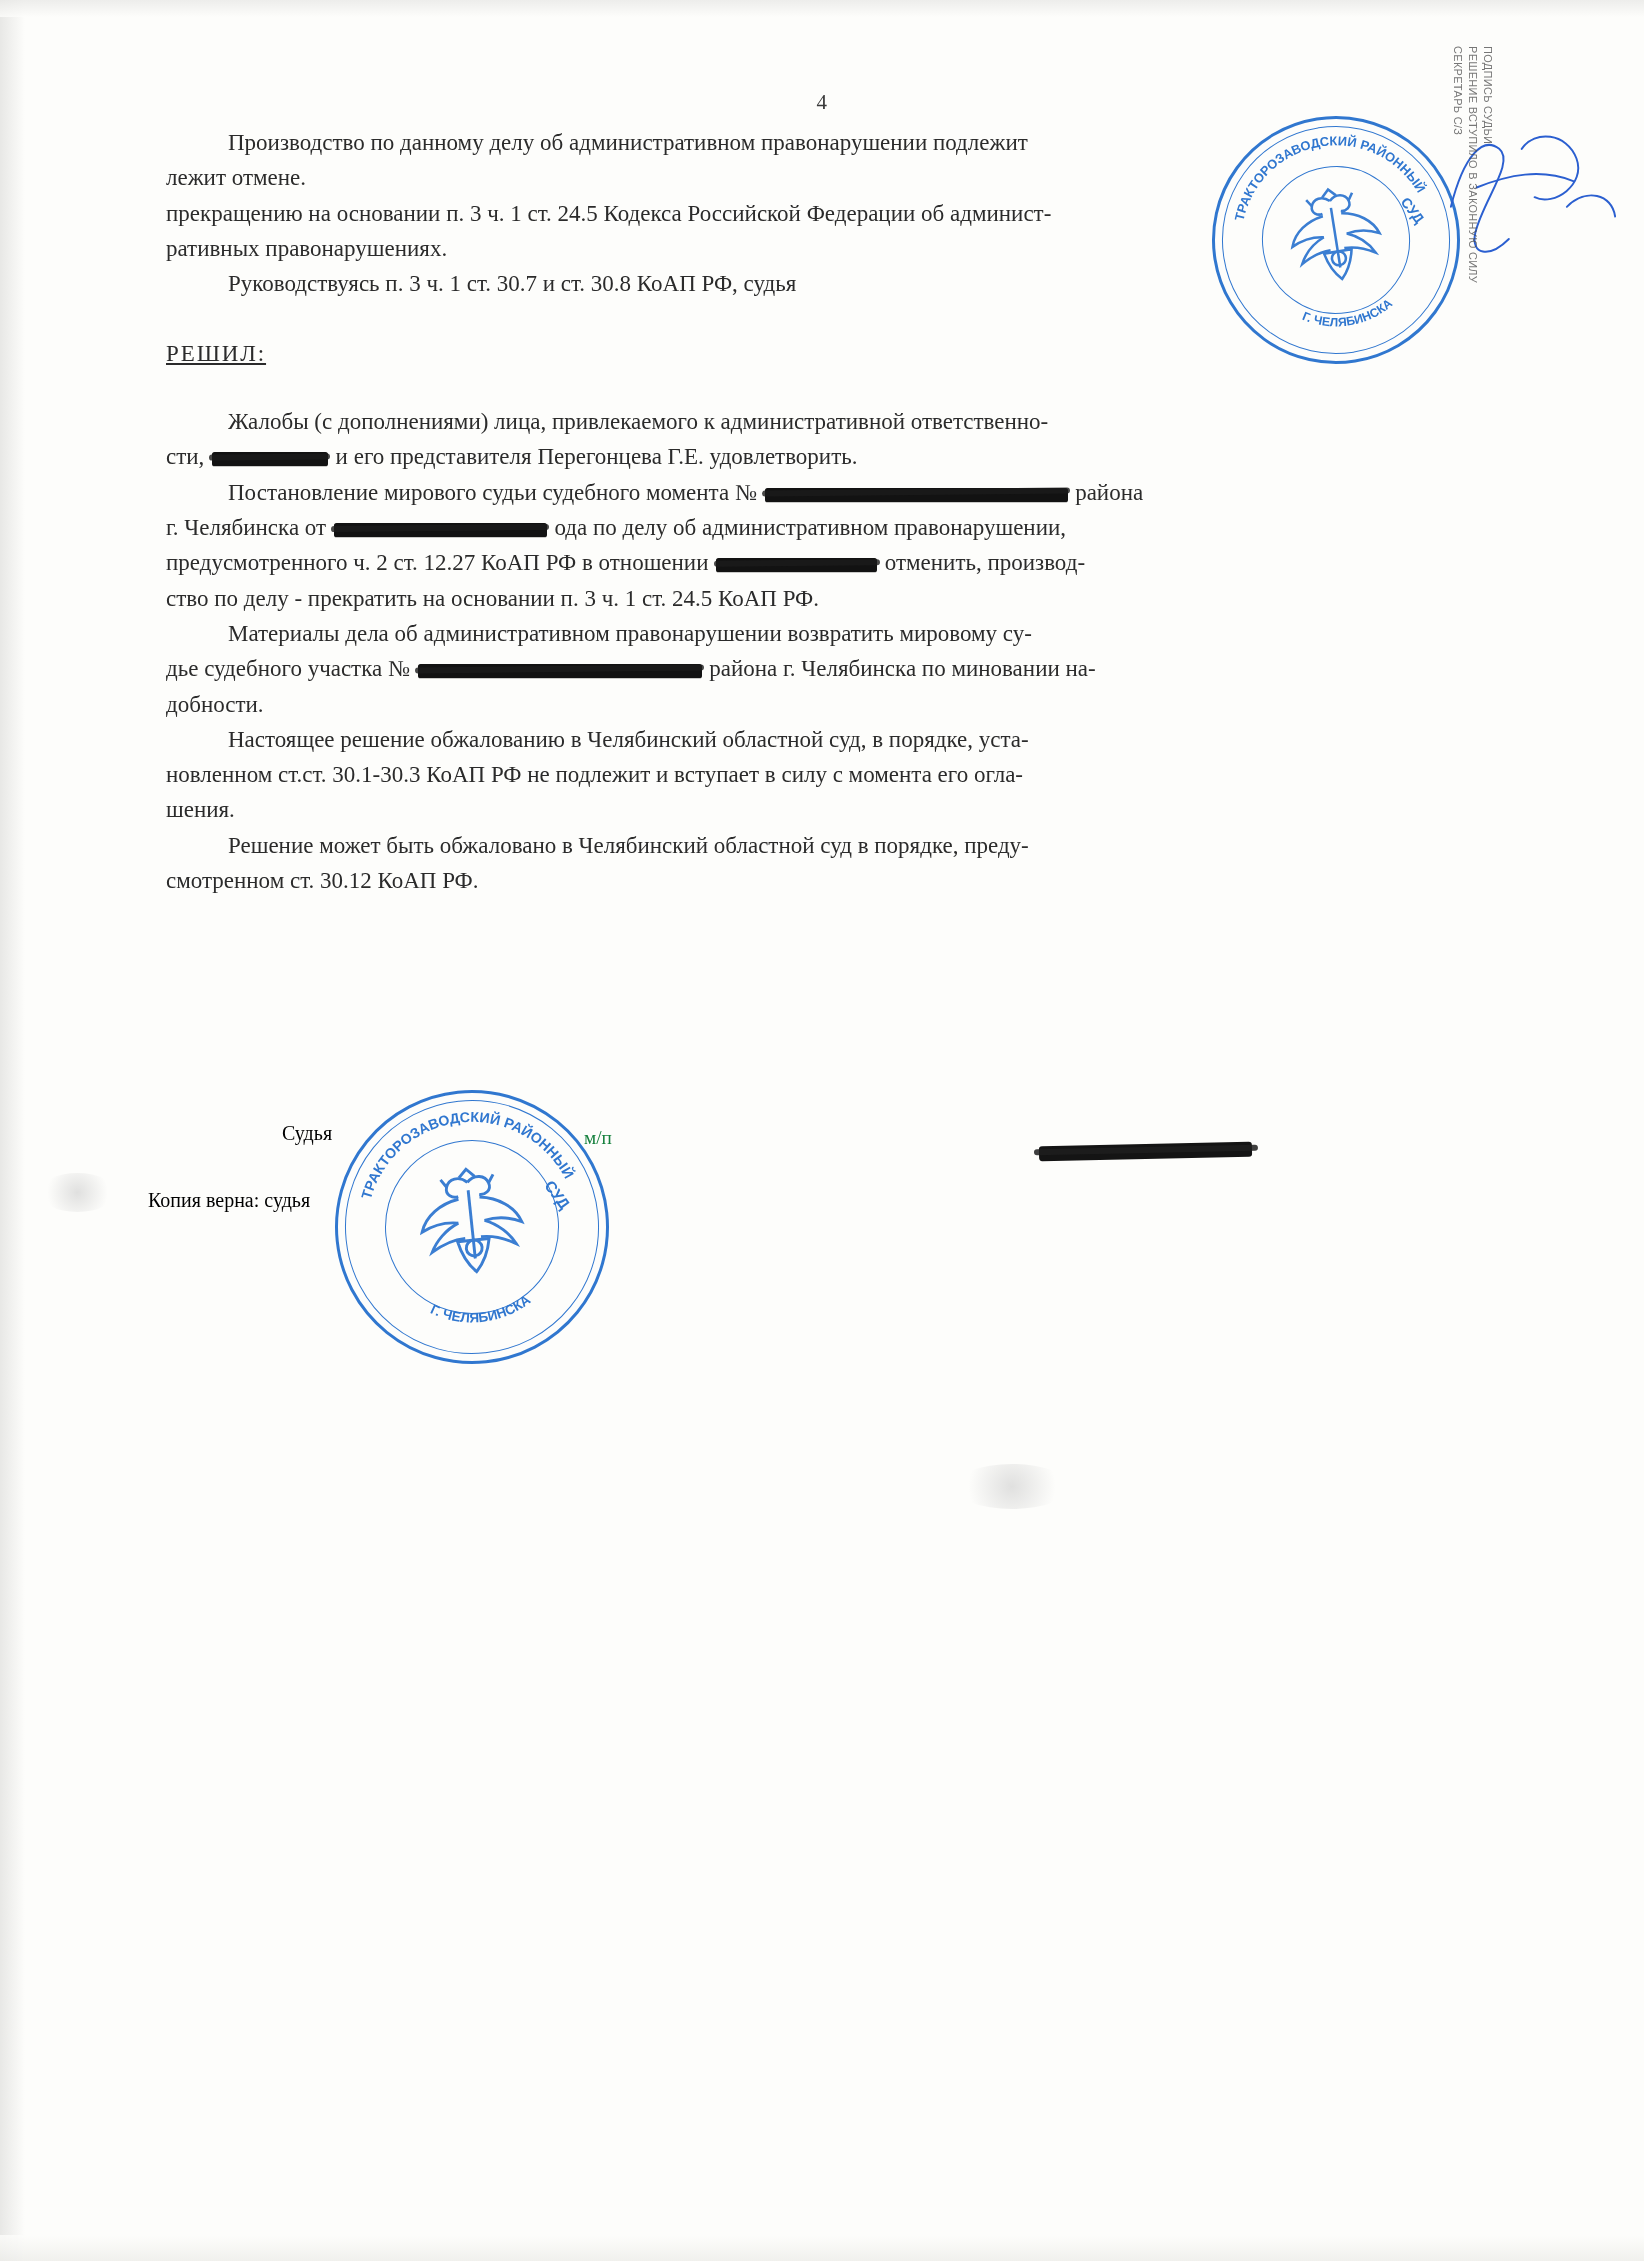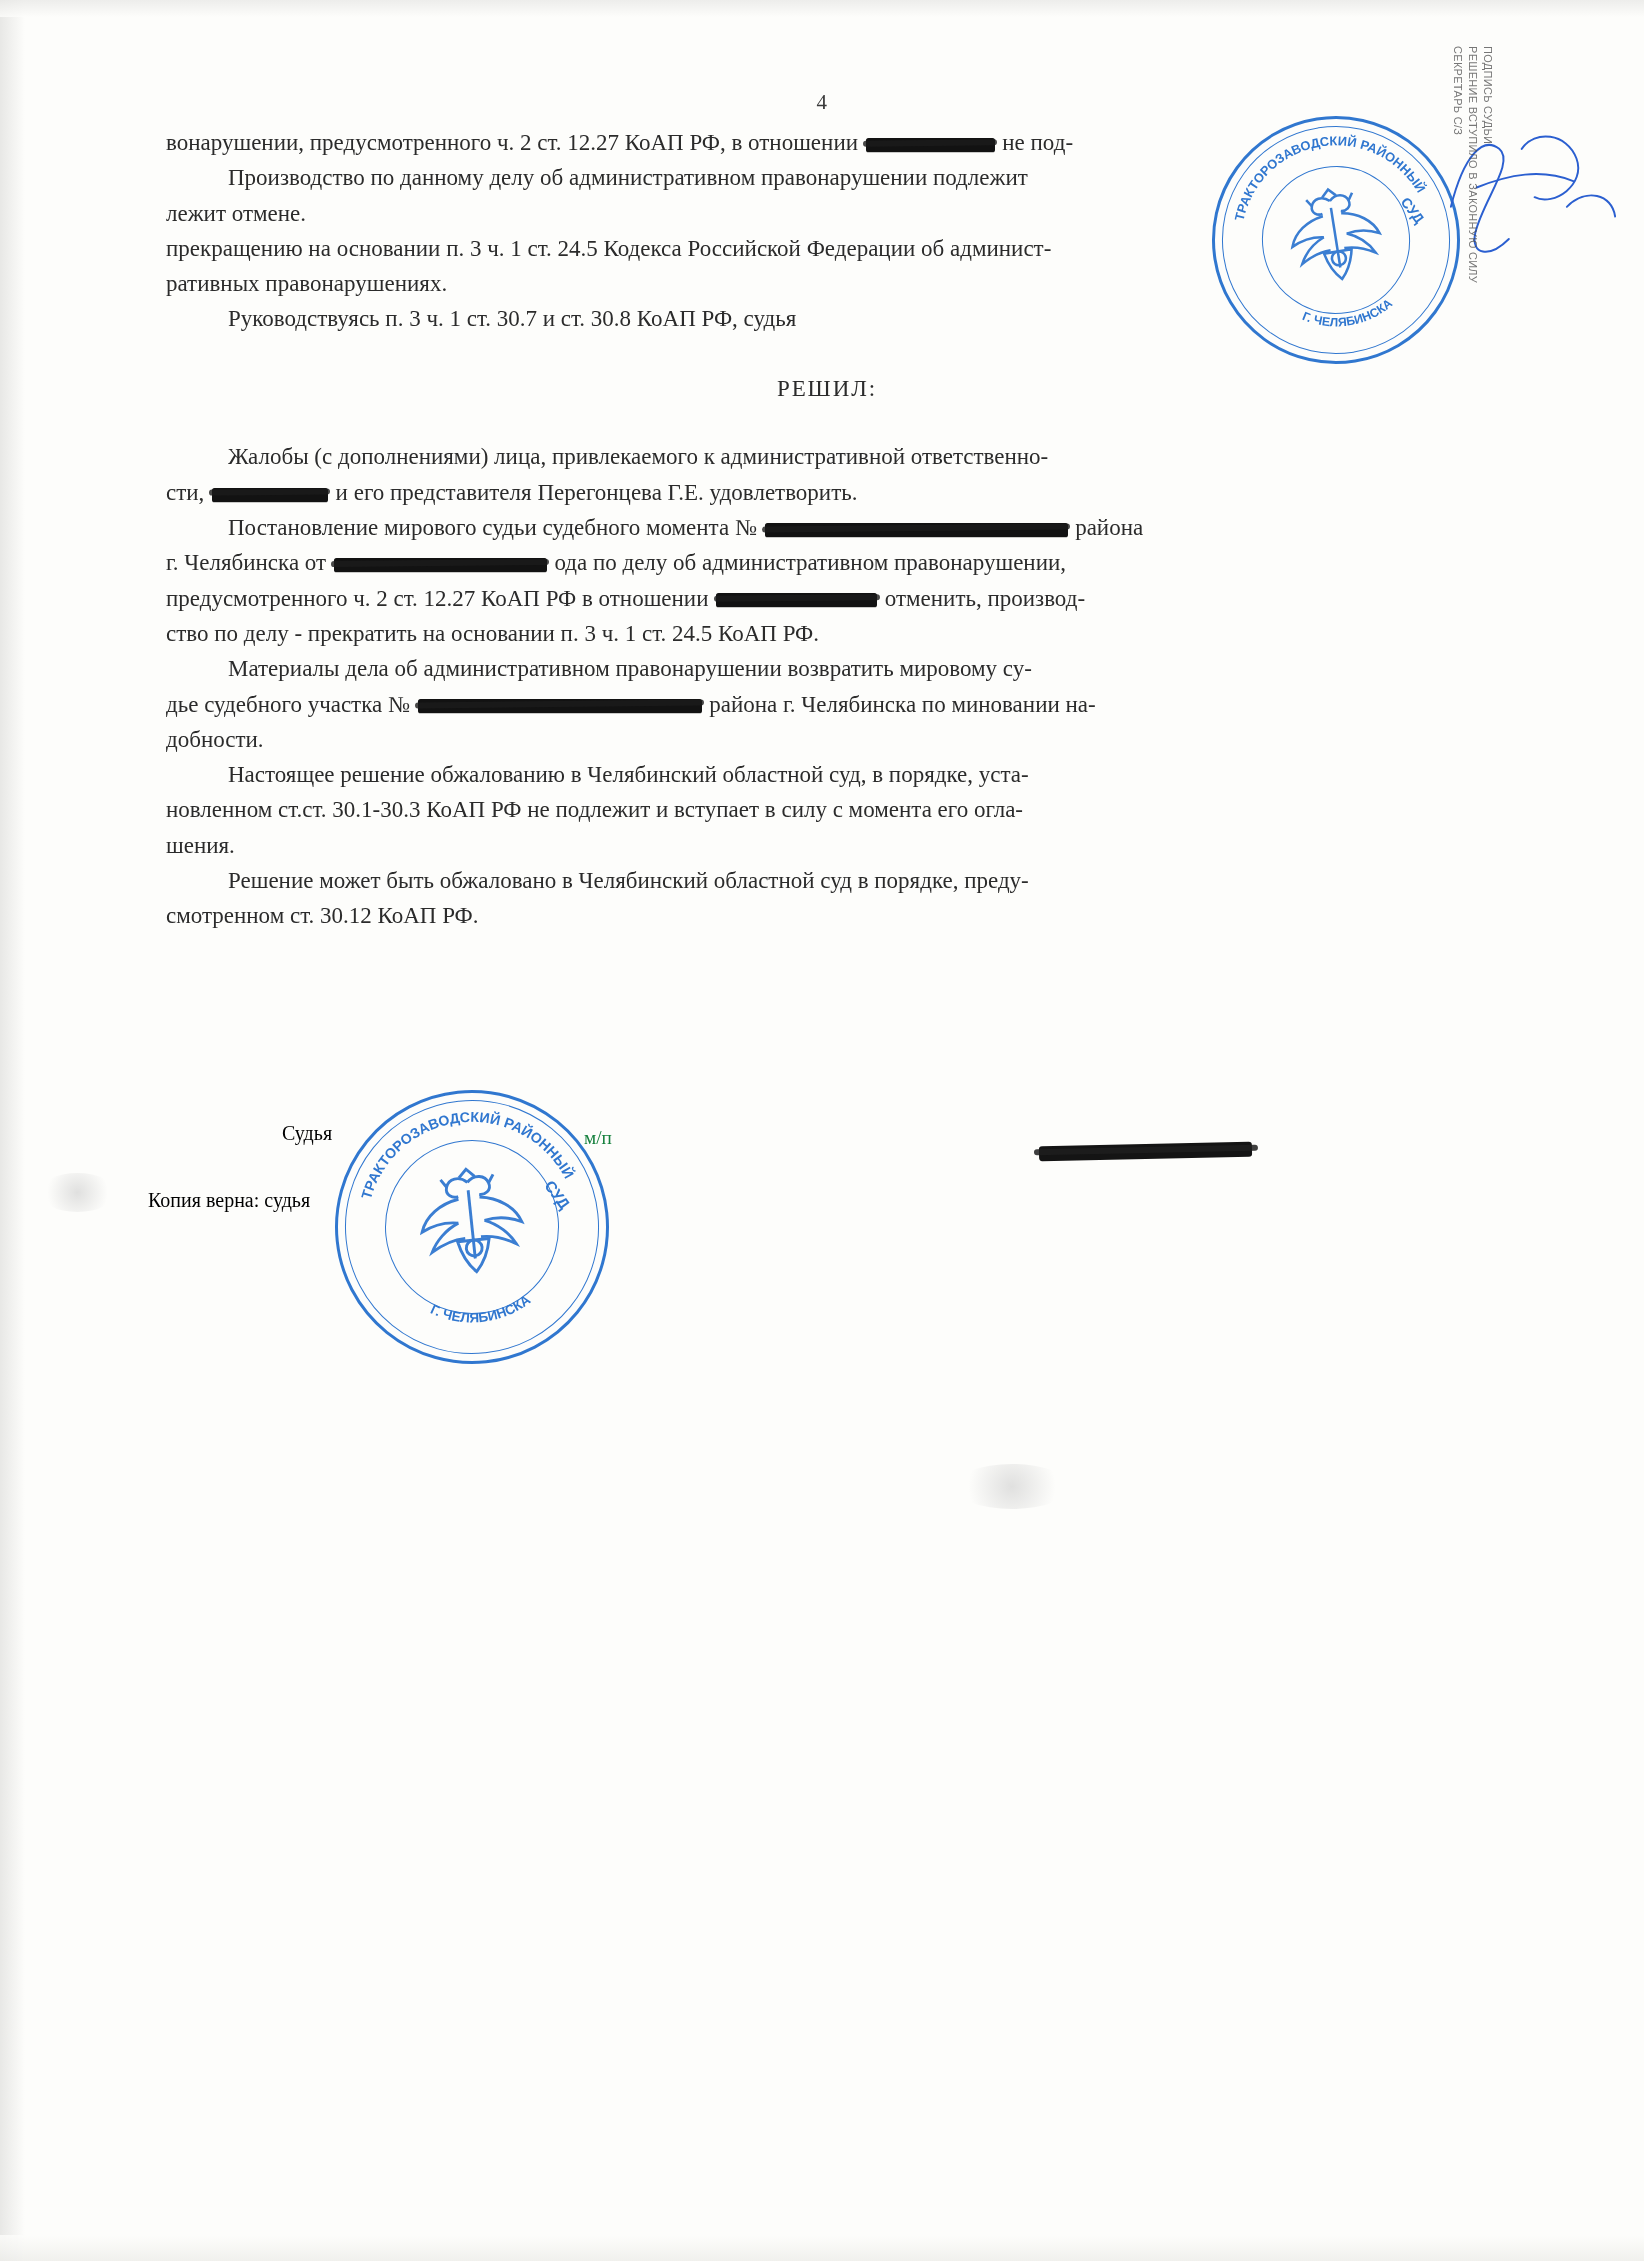--- a/index.html
+++ b/index.html
@@ -64,23 +64,23 @@
   }
   .para {
     margin: 0 0 1.3px 0;
     text-indent: 0;
   }
   .para.indent {
     text-indent: 62px;
   }
   .resolution-head {
     margin: 36px 0 34px 0;
-    text-align: center;
     letter-spacing: 1.9px;
     font-size: 23px;
+    text-decoration: underline;
   }
 
   
   .redact {
     display: inline-block;
     vertical-align: middle;
     background: #121212;
     border-radius: 2.6px;
     position: relative;
     height: 14px;
@@ -227,21 +227,20 @@
   <div class="scan-edge-top"></div>
   <div class="scan-edge-bottom"></div>
 
   <div class="faint-smudge" style="left:954px; top:1464px; width:116px; height:45px;"></div>
   <div class="faint-smudge" style="left:39px; top:1173px; width:77px; height:39px;"></div>
 
   <div class="page-number">4</div>
 
   <div class="body-text">
     <div id="paragraphs">
-        <div class="para"><span>вонарушении, предусмотренного ч. 2 ст. 12.27 КоАП РФ, в отношении </span><span class="redact" style="width: 129px;"></span> <span>не под- </span></div>
         <div class="para indent"><span>Производство по данному делу об административном правонарушении подлежит </span></div>
         <div class="para"><span>лежит отмене. </span></div>
         <div class="para"><span>прекращению на основании п. 3 ч. 1 ст. 24.5 Кодекса Российской Федерации об админист- </span></div>
         <div class="para"><span>ративных правонарушениях. </span></div>
         <div class="para indent"><span>Руководствуясь п. 3 ч. 1 ст. 30.7 и ст. 30.8 КоАП РФ, судья </span></div>
       </div>
 
     <div class="resolution-head">РЕШИЛ:</div>
 
     <div id="resolution-paragraphs">

